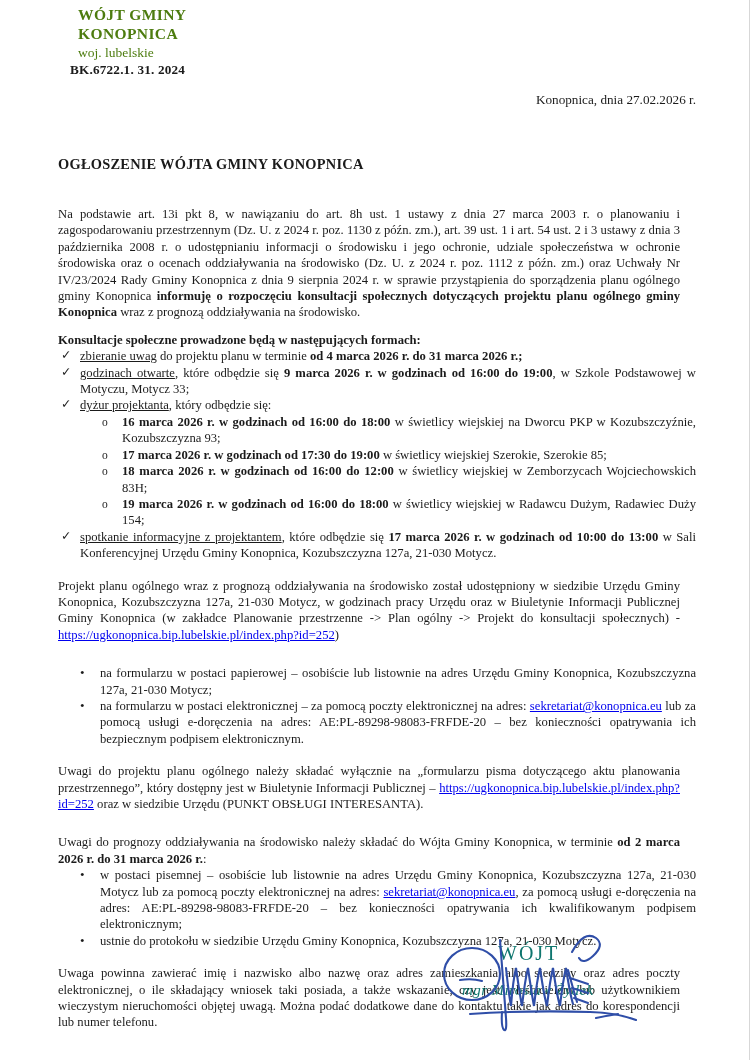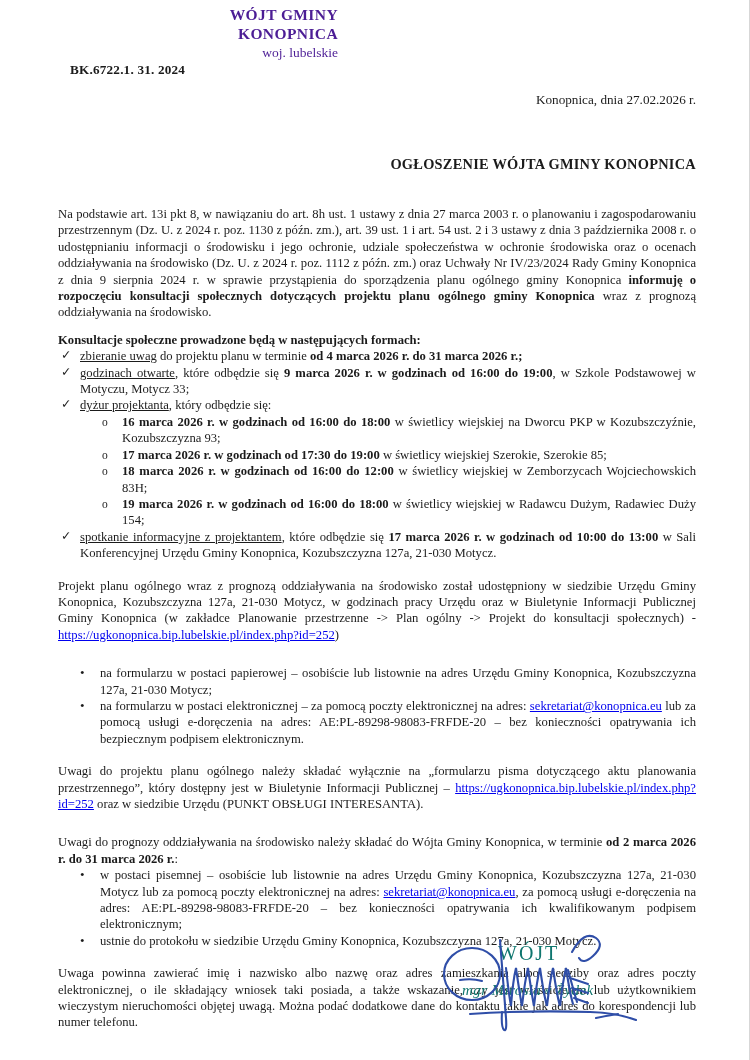--- a/index.html
+++ b/index.html
@@ -27,22 +27,22 @@
     width: 638px;
     height: 1060px;
   }
 
   
   .letterhead {
     position: absolute;
     left: 20px;
     top: 6px;
     width: 260px;
-    text-align: right;
-    color: #4c1d95;
+    text-align: left;
+    color: #4d7c0f;
     line-height: 1.22;
   }
   .letterhead .lh-l1,
   .letterhead .lh-l2 {
     font-weight: bold;
     font-size: 15.5px;
     letter-spacing: .4px;
   }
   .letterhead .lh-l3 {
     font-size: 13.5px;
@@ -64,21 +64,21 @@
     top: 92px;
     font-size: 13.2px;
   }
 
   
   .doc-title {
     position: absolute;
     left: 0;
     top: 156px;
     width: 638px;
-    text-align: right;
+    text-align: left;
     font-weight: bold;
     font-size: 14.4px;
     letter-spacing: .25px;
   }
   .doc-subtitle {
     position: absolute;
     left: 0;
     top: 175px;
     width: 638px;
     text-align: center;
@@ -89,21 +89,21 @@
   
   .body {
     position: absolute;
     left: 0;
     top: 206px;
     width: 638px;
     font-size: 12.65px;
     line-height: 16.4px;
   }
   .body p {
-    margin: 0 0 11px 0;
+    margin: 0 16px 11px 0;
     text-align: justify;
     text-justify: inter-word;
   }
   .tight { margin-bottom: 0 !important; }
   b { font-weight: bold; }
   u, .u { text-decoration: underline; }
   .link { text-decoration: underline; }
 
   
   ul.checks {

